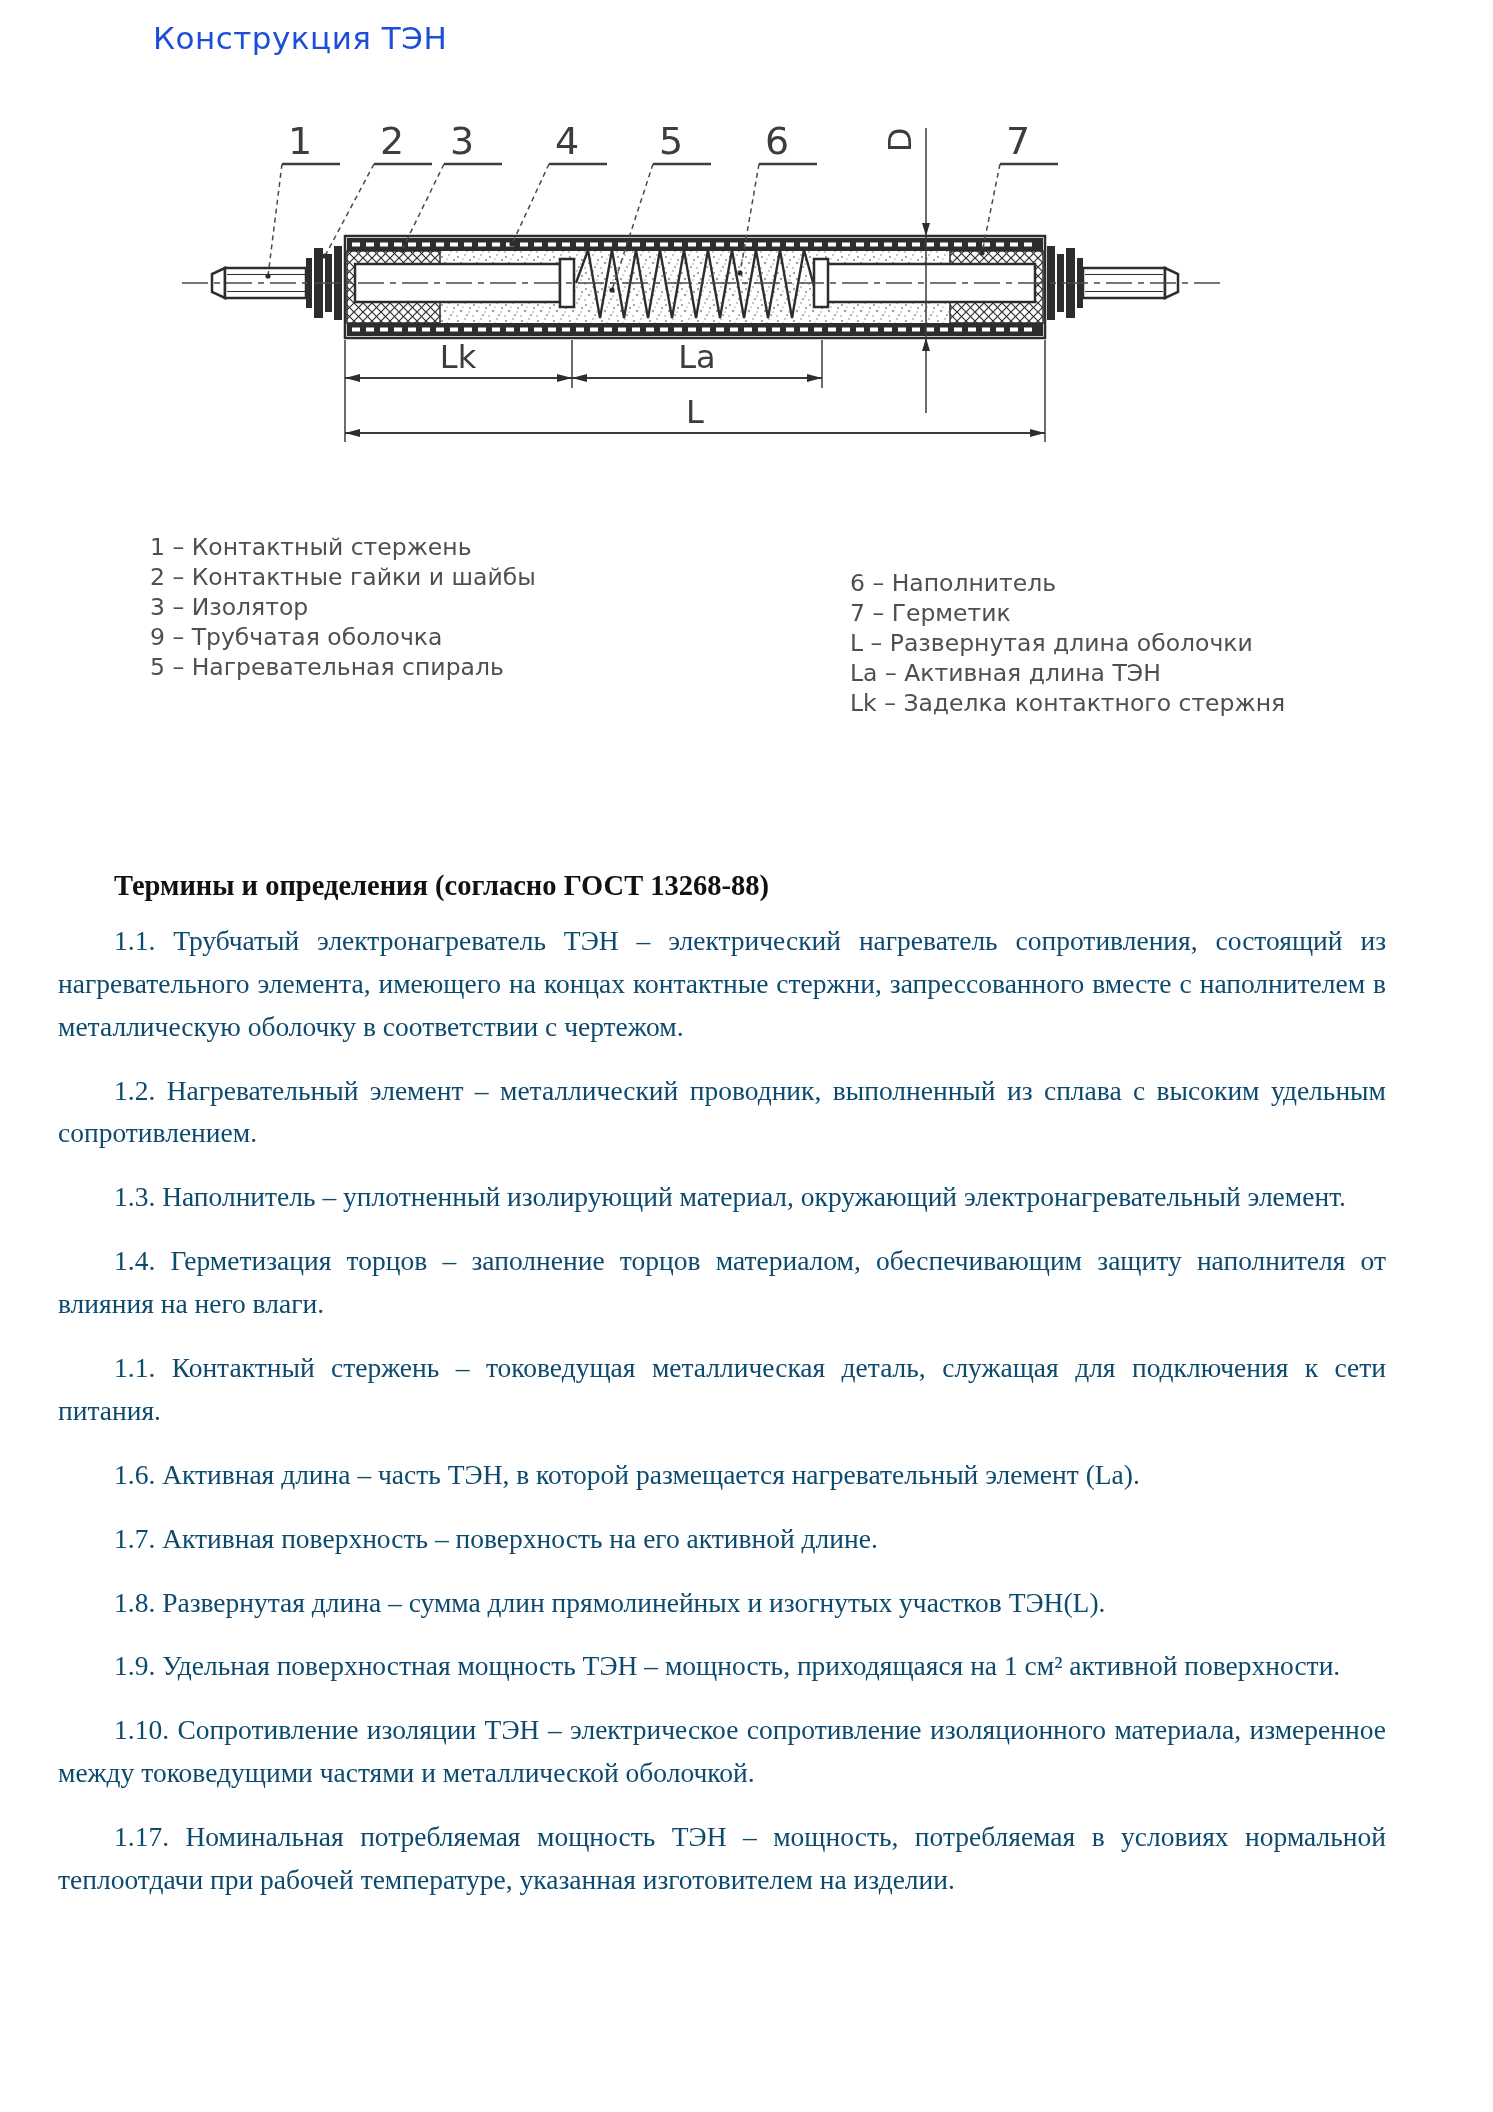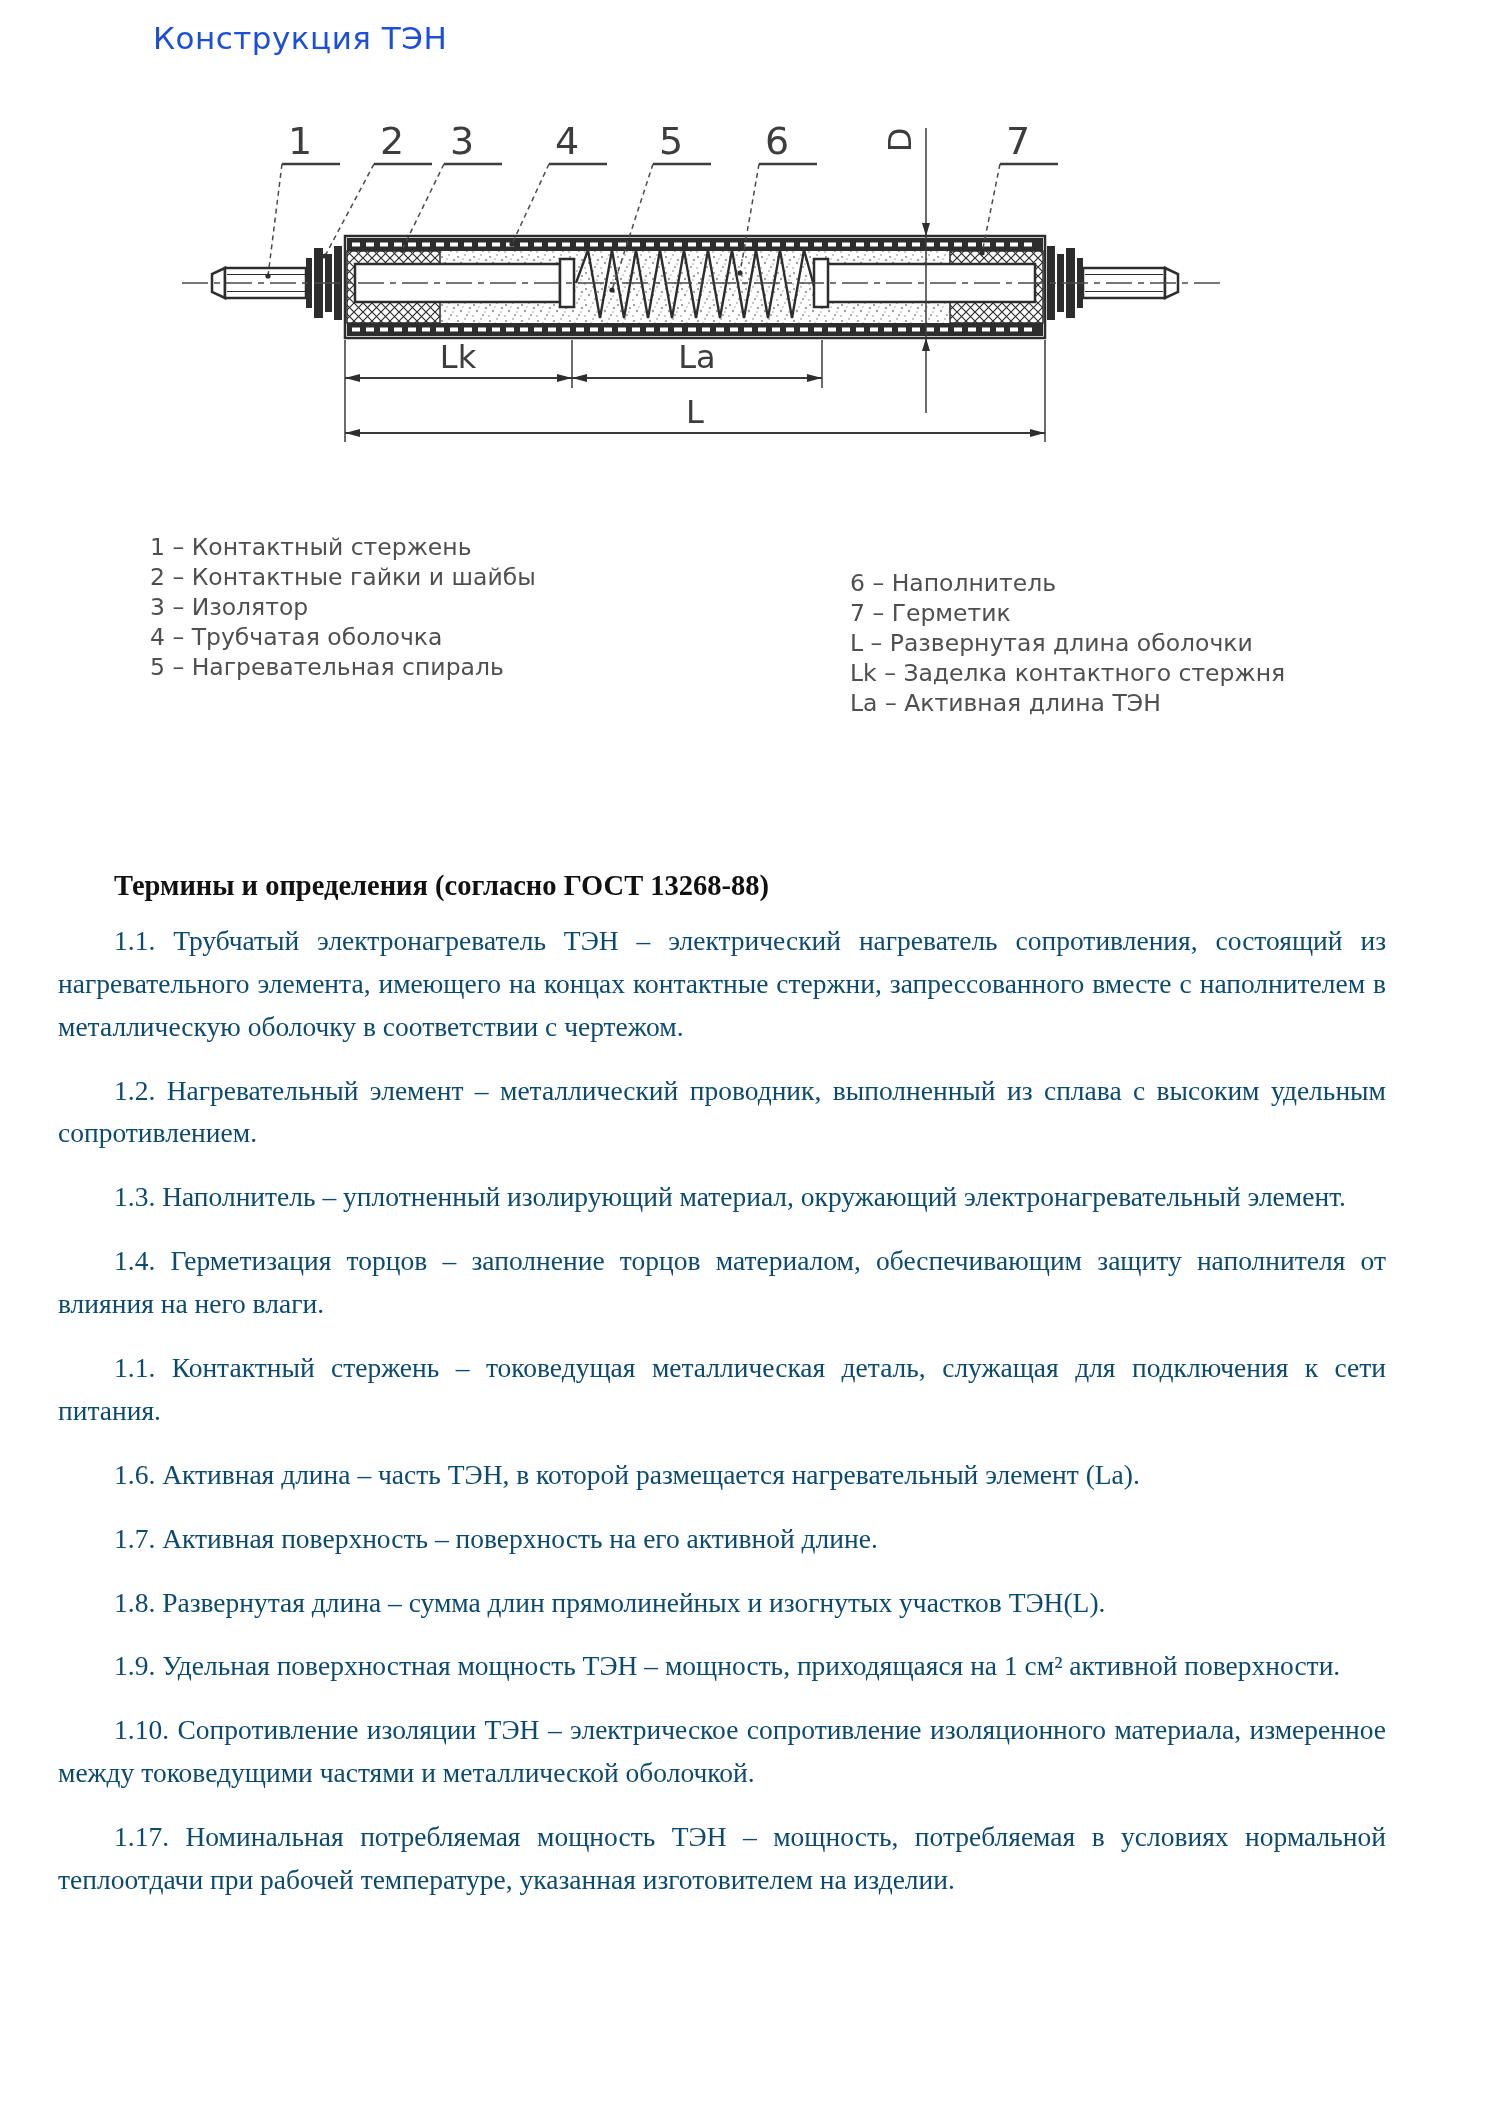--- a/index.html
+++ b/index.html
@@ -230,29 +230,29 @@
 
       <line x1="62" y1="205" x2="1100" y2="205" stroke="#4a4a4a" stroke-width="1.3" stroke-dasharray="26 6 6 6"></line>
     </svg>
   </div>
 
   <div class="legend">
     <div class="legend-col left">
       <div class="legend-item">1 – Контактный стержень</div>
       <div class="legend-item">2 – Контактные гайки и шайбы</div>
       <div class="legend-item">3 – Изолятор</div>
-      <div class="legend-item">4 – Трубчатая оболочка</div>
+      <div class="legend-item">9 – Трубчатая оболочка</div>
       <div class="legend-item">5 – Нагревательная спираль</div>
     </div>
     <div class="legend-col right">
       <div class="legend-item">6 – Наполнитель</div>
       <div class="legend-item">7 – Герметик</div>
       <div class="legend-item">L – Развернутая длина оболочки</div>
+      <div class="legend-item">La – Активная длина ТЭН</div>
       <div class="legend-item">Lk – Заделка контактного стержня</div>
-      <div class="legend-item">La – Активная длина ТЭН</div>
     </div>
   </div>
 
   <div class="terms">
     <h2>Термины и определения (согласно ГОСТ 13268-88)</h2>
     <p>1.1. Трубчатый электронагреватель ТЭН – электрический нагреватель сопротивления, состоящий из нагревательного элемента, имеющего на концах контактные стержни, запрессованного вместе с наполнителем в металлическую оболочку в соответствии с чертежом.</p>
     <p>1.2. Нагревательный элемент – металлический проводник, выполненный из сплава с высоким удельным сопротивлением.</p>
     <p>1.3. Наполнитель – уплотненный изолирующий материал, окружающий электронагревательный элемент.</p>
     <p>1.4. Герметизация торцов – заполнение торцов материалом, обеспечивающим защиту наполнителя от влияния на него влаги.</p>
     <p>1.1. Контактный стержень – токоведущая металлическая деталь, служащая для подключения к сети питания.</p>

